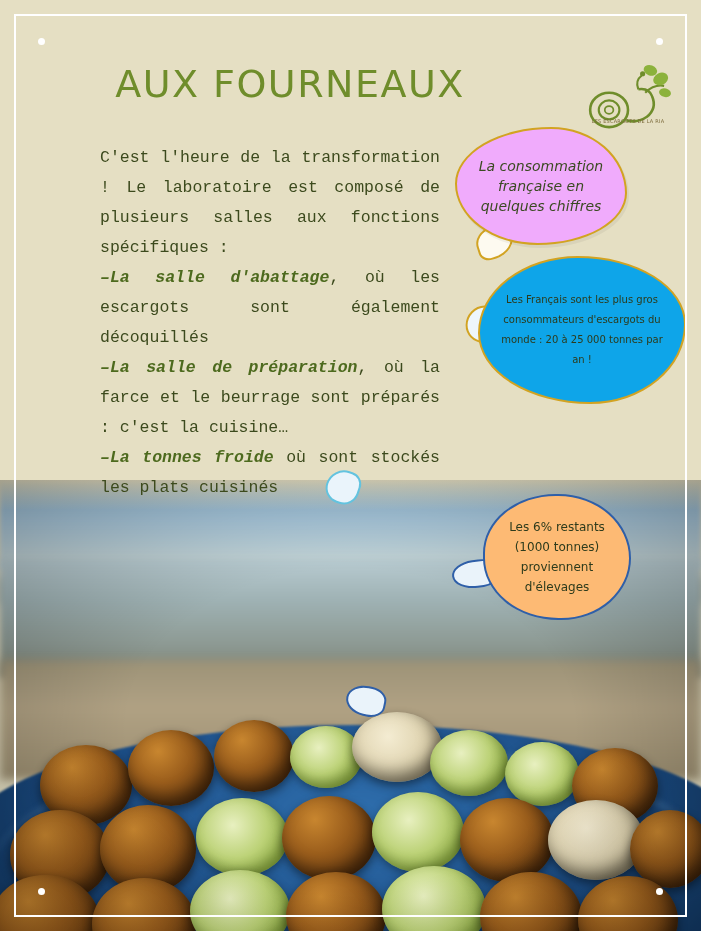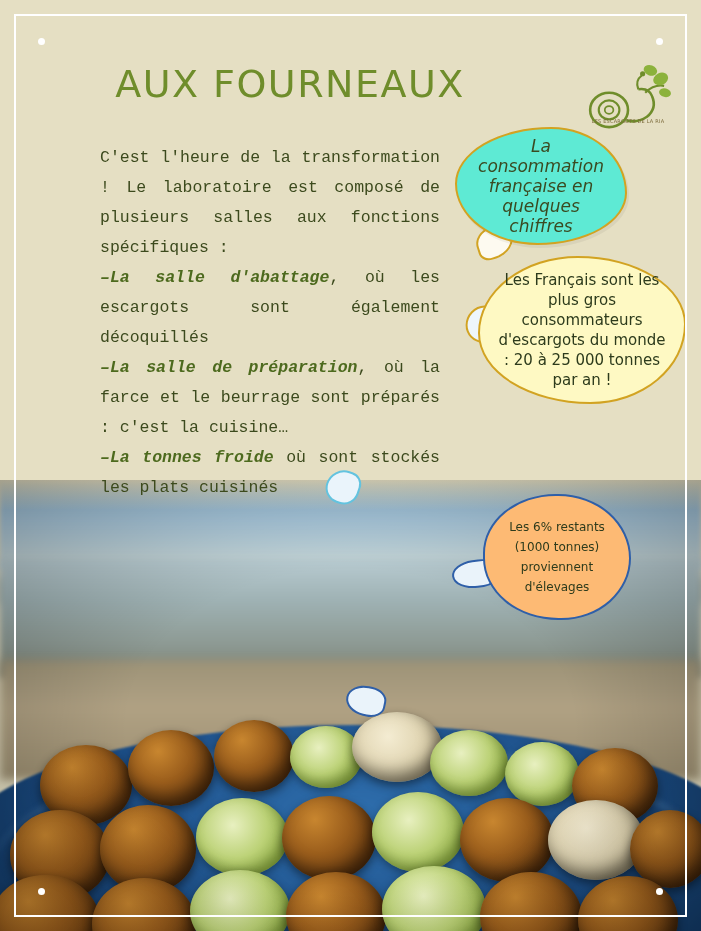--- a/index.html
+++ b/index.html
@@ -170,44 +170,44 @@
     text-align: center;
     padding: 10px 14px;
     line-height: 20px;
     color: #2d3b1c;
   }
   .bubble .txt { display: block; width: 100%; }
 
   .b1 {
     left: 455px; top: 127px;
     width: 172px; height: 118px;
-    background: #5eead4;
+    background: #f0abfc;
     border: 2px solid #d2a322;
     border-radius: 56% 44% 52% 48% / 48% 56% 44% 52%;
     font-style: italic;
-    font-size: 17px;
+    font-size: 14px;
     color: #3a4a21;
     box-shadow: 2px 3px 0 rgba(0,0,0,.05);
   }
   .b1-tail {
     position: absolute;
     left: 476px; top: 226px;
     width: 34px; height: 28px;
     background: #fdfaf0;
     border: 2px solid #d2a322;
     border-radius: 50% 40% 60% 30%;
     transform: rotate(-18deg);
   }
   .b2 {
     left: 478px; top: 256px;
     width: 208px; height: 148px;
-    background: #fef9c3;
+    background: #0ea5e9;
     border: 2px solid #d2a322;
     border-radius: 48% 52% 46% 54% / 52% 46% 54% 48%;
-    font-size: 15px;
+    font-size: 10px;
   }
   .b2-tail {
     position: absolute;
     left: 466px; top: 305px;
     width: 32px; height: 34px;
     background: #eef6fb;
     border: 2px solid #d2a322;
     border-radius: 60% 40% 45% 55%;
     transform: rotate(22deg);
   }

